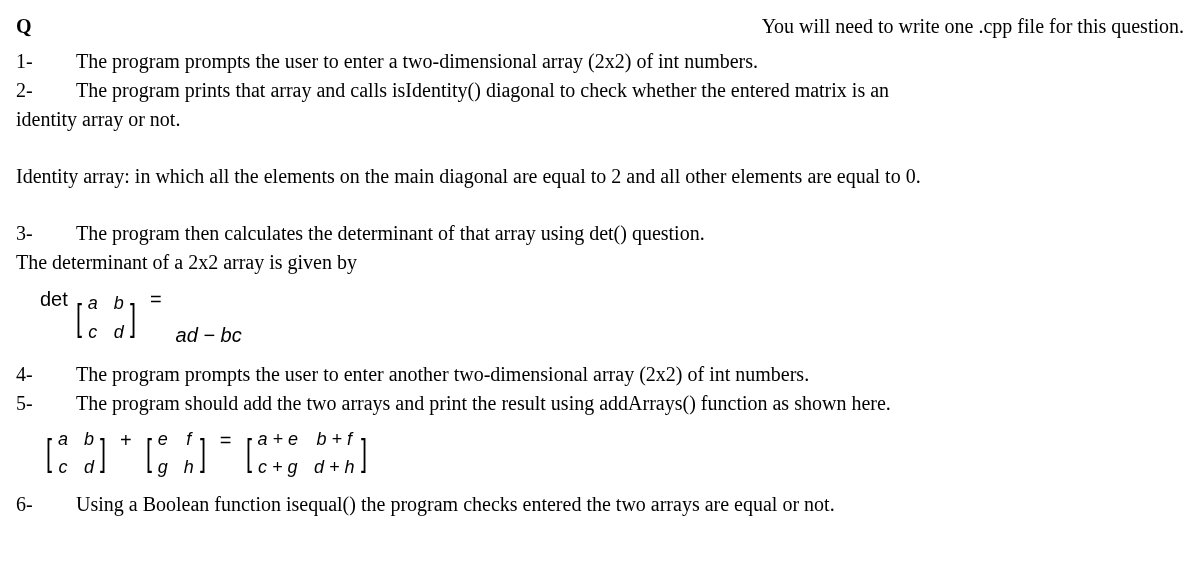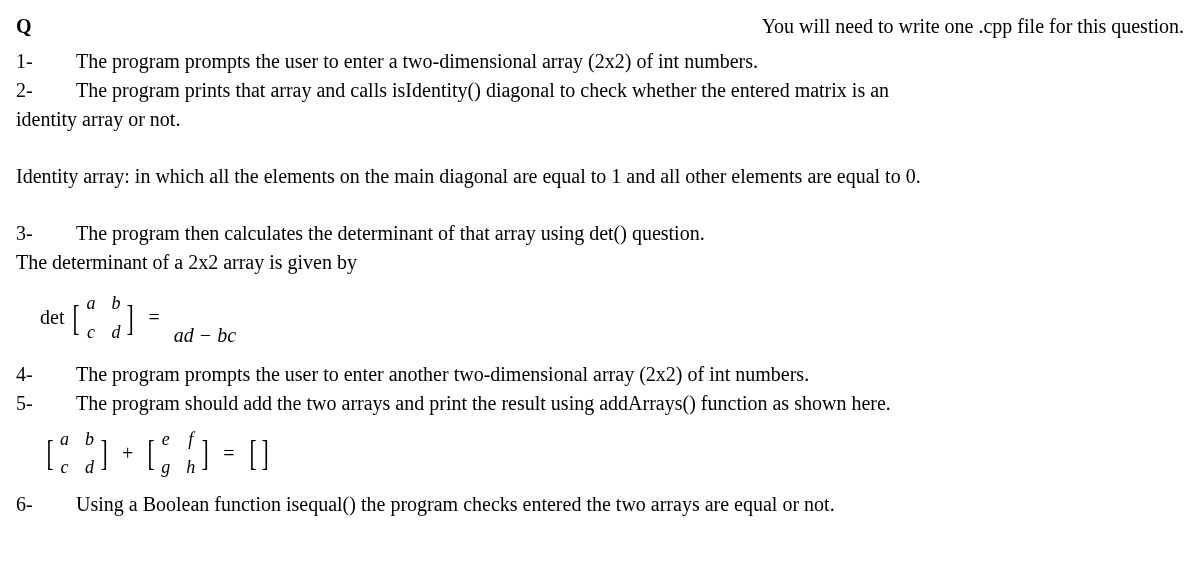--- a/index.html
+++ b/index.html
@@ -16,23 +16,22 @@
     .bold { font-weight: normal; }
     .row { display: flex; align-items: flex-start; }
     .label { width: 60px; flex-shrink: 0; }
     .q-label { width: 60px; flex-shrink: 0; font-weight: bold; }
     .content { flex: 1; }
     .center-text { flex: 1; text-align: right; padding-left: 130px; }
     .para { margin-bottom: 6px; }
     .gap-md { height: 28px; }
     .math-block {
       display: flex;
-      align-items: center;
       font-style: italic;
-      font-family: Liberation Serif, serif;
+      font-family: Liberation Sans, sans-serif;
       margin: 8px 0 10px 24px;
     }
     .matrix {
       display: inline-flex;
       align-items: center;
       margin: 0 4px;
     }
     .bracket-left, .bracket-right {
       font-size: 36px;
       line-height: 36px;
@@ -69,21 +68,21 @@
 <div class="row">
   <span class="label">2-</span>
   <span class="content">
     <span>The program prints that array and calls </span><span class="bold">isIdentity()</span><span> diagonal to check whether the entered matrix is an</span>
   </span>
 </div>
 <div>identity array or not.</div>
 
 <div class="gap-md"></div>
 
-<div>Identity array: in which all the elements on the main diagonal are equal to 1 and all other elements are equal to 0.</div>
+<div>Identity array: in which all the elements on the main diagonal are equal to 2 and all other elements are equal to 0.</div>
 
 <div class="gap-md"></div>
 
 <div class="row">
   <span class="label">3-</span>
   <span class="content">
     <span>The program then calculates the determinant of that array using </span><span class="bold">det()</span><span> question.</span>
   </span>
 </div>
 <div>The determinant of a 2x2 array is given by</div>
@@ -134,20 +133,26 @@
       <span class="cell">e</span>
       <span class="cell">f</span>
       <span class="cell">g</span>
       <span class="cell">h</span>
     </span>
     <span class="bracket-right">]</span>
   </span>
   <span class="op">=</span>
   <span class="matrix">
     <span class="bracket-left">[</span>
+    <span class="matrix-grid cols2">
+      <span class="cell">a + e</span>
+      <span class="cell">b + f</span>
+      <span class="cell">c + g</span>
+      <span class="cell">d + h</span>
+    </span>
     <span class="bracket-right">]</span>
   </span>
 </div>
 
 <div class="row">
   <span class="label">6-</span>
   <span class="content">
     <span>Using a Boolean function </span><span class="bold">isequal()</span><span> the program checks entered the two arrays are equal or not.</span>
   </span>
 </div>

